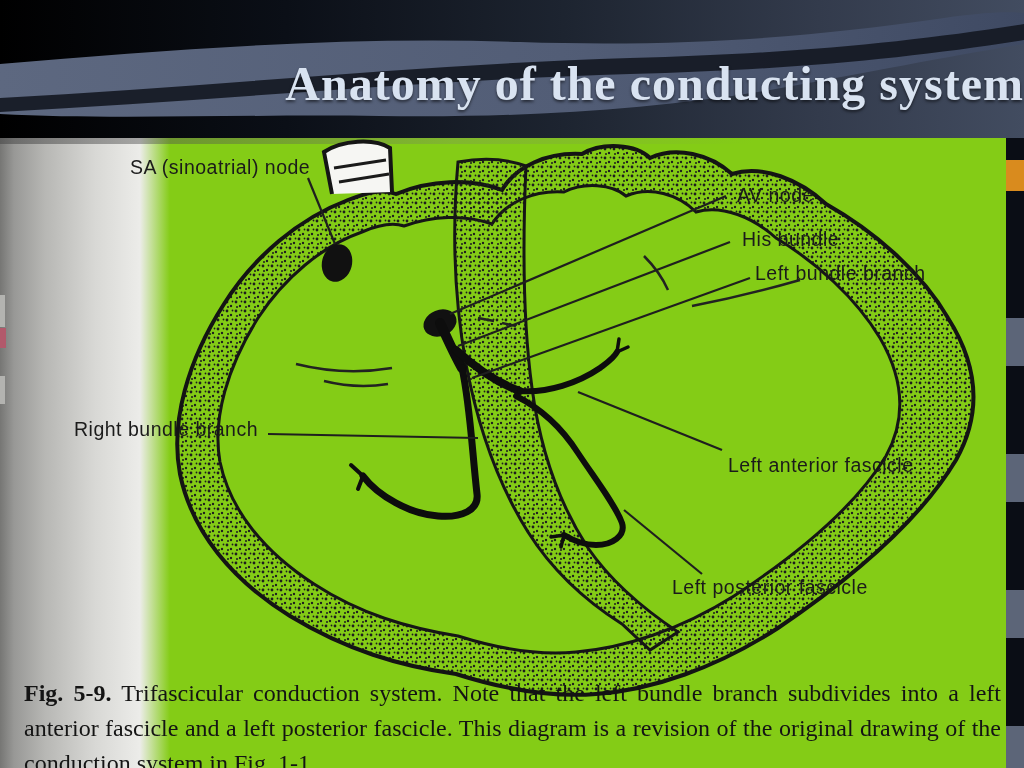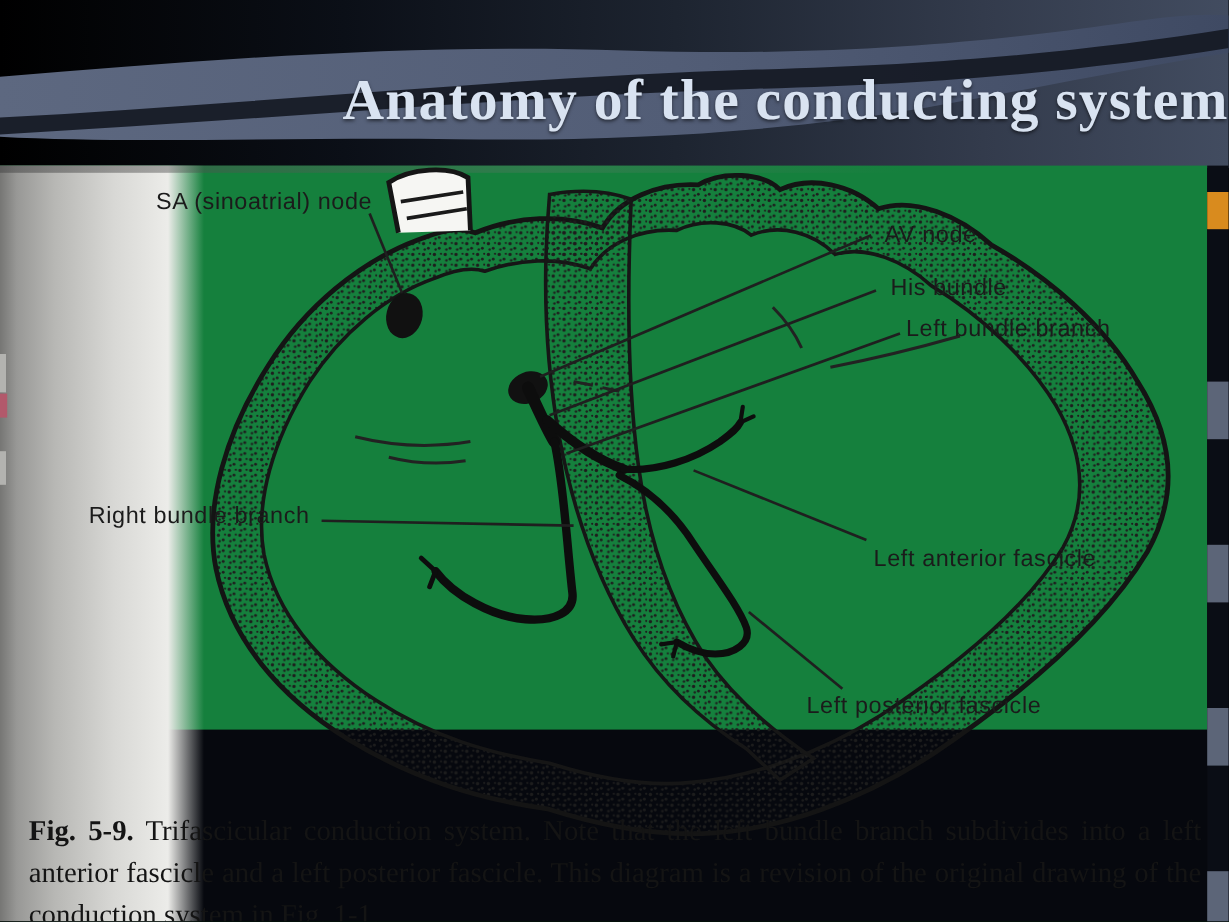--- a/index.html
+++ b/index.html
@@ -8,21 +8,21 @@
 
   
   .header-bg{position:absolute;left:0;top:0;width:1024px;height:140px;
     background:linear-gradient(90deg,#000 0%,#0b0f17 28%,#1d2430 55%,#333b4c 80%,#424c60 100%);}
   .header-waves{position:absolute;left:0;top:0;width:1024px;height:140px;}
   .slide-title{position:absolute;left:0;top:60px;width:1024px;text-align:right;
     font-family:"Liberation Serif",serif;font-weight:bold;font-size:48px;line-height:1;
     letter-spacing:1px;color:#d9e3f1;text-shadow:0 2px 3px rgba(0,0,0,.55);}
 
   
-  .scan{position:absolute;left:0;top:138px;width:1006px;height:470px;background:#15803d;}
+  .scan{position:absolute;left:0;top:138px;width:1006px;height:630px;background:#84cc16;}
   .scan .gutter{position:absolute;left:0;top:0;width:170px;height:630px;
     background:linear-gradient(90deg,#767674 0px,#989896 14px,#b7b7b4 45px,#d8d8d5 95px,#ecece9 140px,rgba(246,246,243,0) 170px);}
   .scan .topshade{position:absolute;left:0;top:0;width:1006px;height:6px;
     background:linear-gradient(90deg,rgba(70,70,70,.55),rgba(120,120,120,.25) 45%,rgba(160,160,160,0) 75%);}
   .tab-gray{position:absolute;left:0;width:5px;background:#b3b3b0;}
   .mark-pink{position:absolute;left:0;top:190px;width:6px;height:20px;background:#b2596b;}
   .figure-svg{position:absolute;left:0;top:0;width:1006px;height:630px;}
 
   .caption{position:absolute;left:24px;top:514px;width:977px;
     font-family:"Liberation Serif",serif;font-size:24px;line-height:35px;color:#141414;

